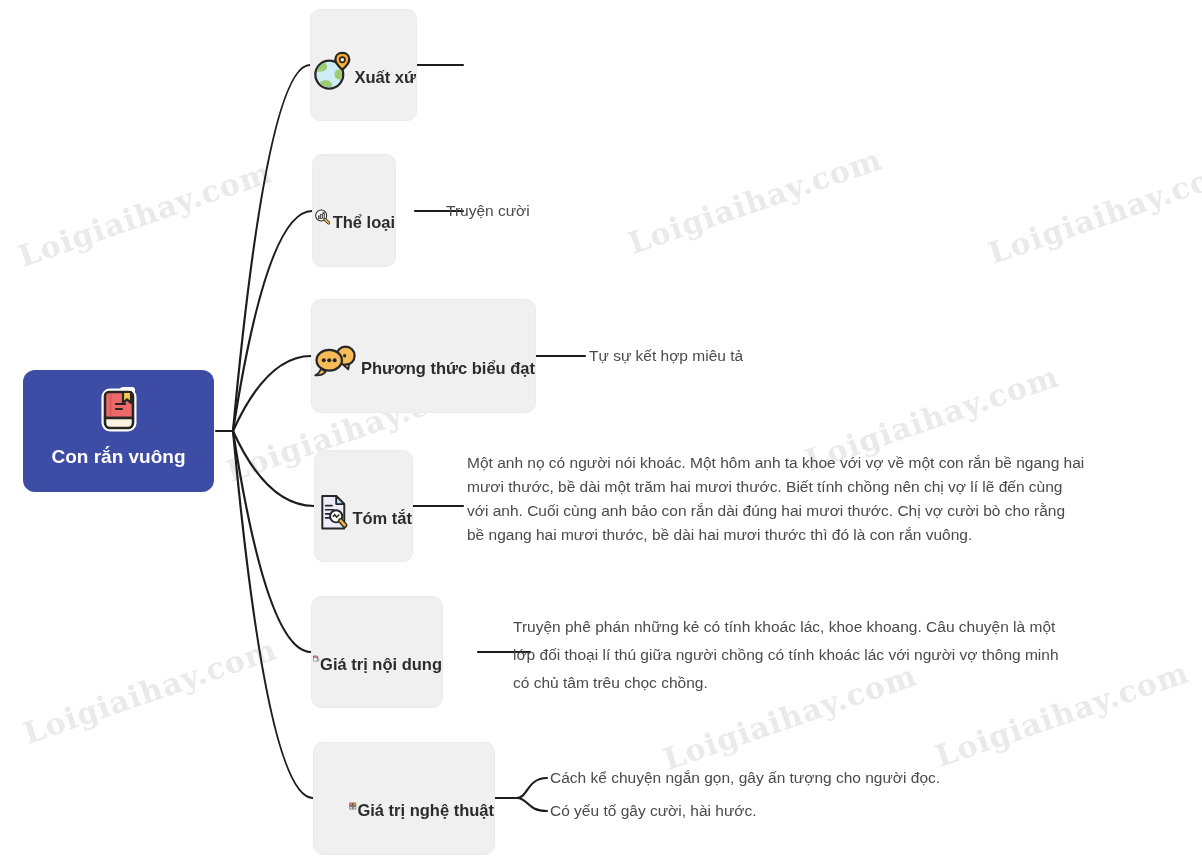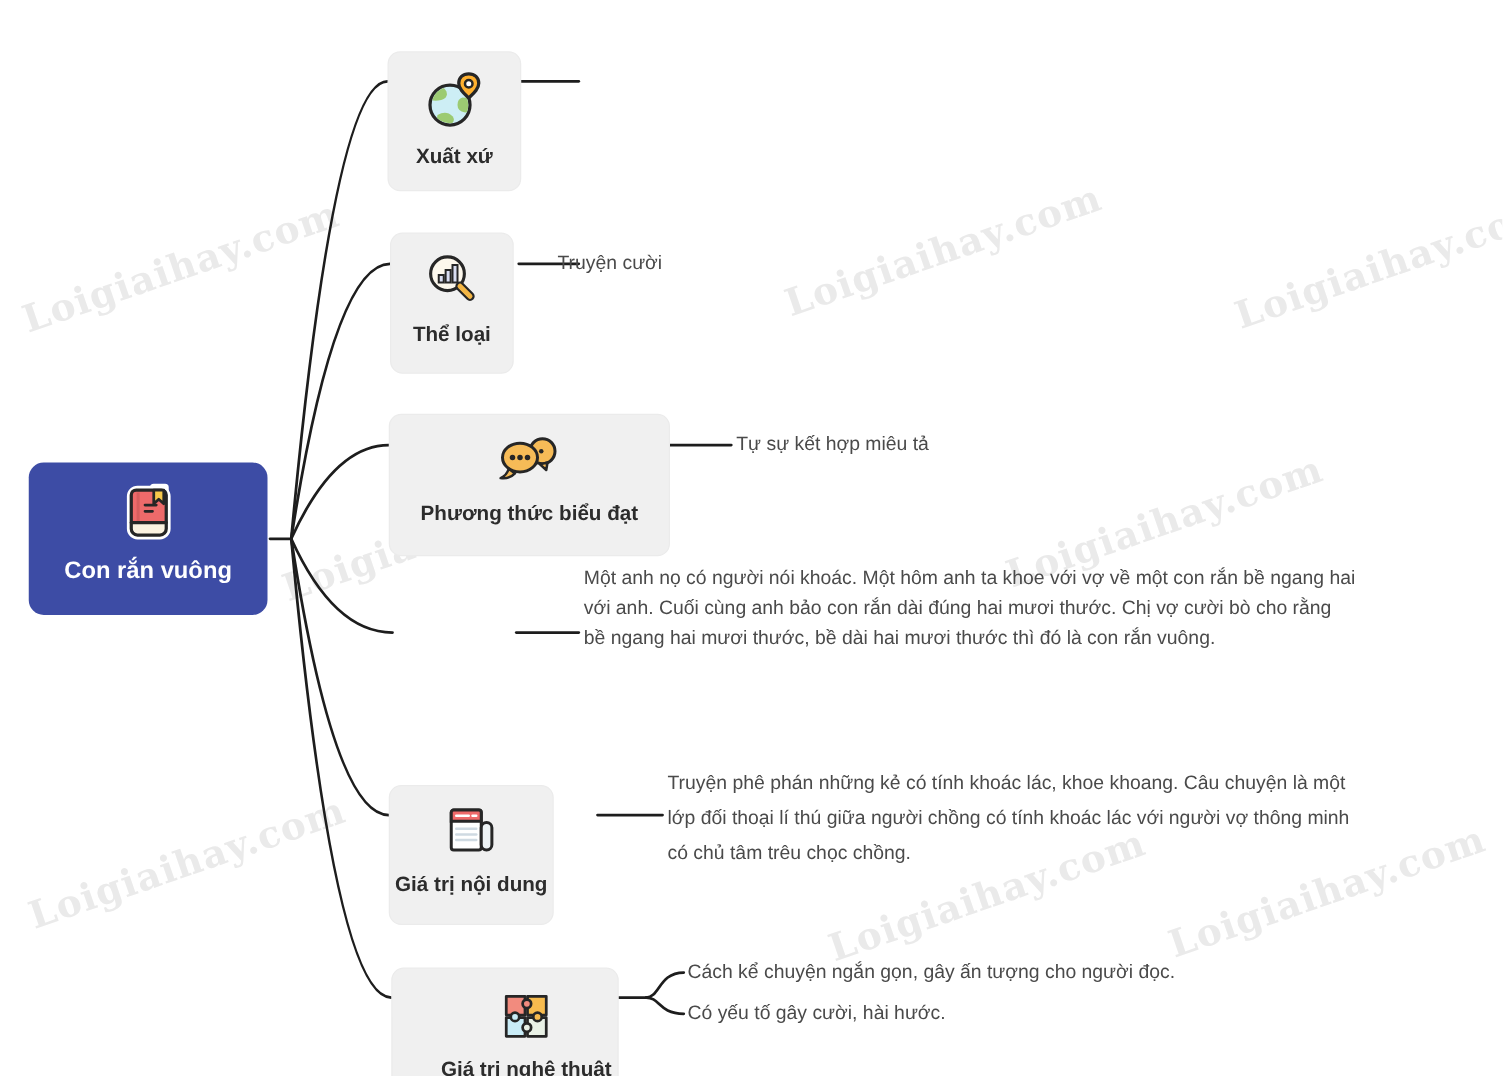--- a/index.html
+++ b/index.html
@@ -8,22 +8,22 @@
     font-family:"Liberation Sans","DejaVu Sans",sans-serif;
   }
   .wm{
     position:absolute;transform:translate(-50%,-50%) rotate(-19deg);
     font-family:"DejaVu Serif",serif;font-weight:700;font-size:30px;
     color:#eaeaea;white-space:nowrap;letter-spacing:1px;z-index:1;user-select:none;
   }
   svg.wires{position:absolute;left:0;top:0;z-index:2;}
   .node{
     position:absolute;background:#f0f0f0;border:1px solid #ebebeb;border-radius:10px;
-    display:flex;flex-direction:column;align-items:center;justify-content:flex-start;
-    padding-top:14px;box-sizing:border-box;z-index:3;margin-top:32px;
+    display:flex;flex-direction:row;align-items:center;justify-content:flex-start;
+    padding-top:14px;box-sizing:border-box;z-index:3;
   }
   .node-label{
     margin-top:10px;font-weight:700;font-size:16.5px;color:#2c2c2c;white-space:nowrap;
   }
   .root{
     position:absolute;left:23px;top:370px;width:191px;height:122px;
     background:#3d4ca5;border-radius:12px;display:flex;flex-direction:column;
     align-items:center;justify-content:flex-start;padding-top:16px;box-sizing:border-box;z-index:3;
   }
   .root-label{margin-top:8px;font-weight:700;font-size:19px;color:#ffffff;white-space:nowrap;}
@@ -91,21 +91,21 @@
         <path d="M5 14 q10 -3 13 3 q2 5 -4 7 q-9 2 -11 -3 z"></path>
         <path d="M31 22 q8 0 8 6 q0 6 -6 6 q-6 -1 -6 -6 q0 -5 4 -6 z"></path>
         <path d="M11 36 q7 -4 12 1 q3 4 -2 7 q-7 3 -11 -2 z"></path>
       </g>
       <path d="M36 3 c-4.8 0 -8 3.2 -8 7.6 c0 4.8 4.4 8.4 8 11.8 c3.6 -3.4 8 -7 8 -11.8 c0 -4.4 -3.2 -7.6 -8 -7.6 z" fill="#ffb02e" stroke="#262626" stroke-width="2.6" stroke-linejoin="round"></path>
       <circle cx="36" cy="11" r="3" fill="#ffffff" stroke="#262626" stroke-width="2"></circle>
     </svg>
     <div class="node-label">Xuất xứ</div>
   </div>
 
-  <div class="node" style="left:312px;top:154px;width:99px;height:113px;">
+  <div class="node" style="left:312px;top:154px;width:84px;height:113px;">
     <svg width="48" height="48" viewBox="0 0 48 48">
       <circle cx="20" cy="18" r="13.5" fill="#fcf7ec" stroke="#262626" stroke-width="2.5"></circle>
       <g stroke="#262626" stroke-width="1.6" fill="#d9ddf1">
         <rect x="13" y="19" width="4" height="6"></rect>
         <rect x="18.5" y="15" width="4" height="10"></rect>
         <rect x="24" y="11" width="4" height="14"></rect>
       </g>
       <line x1="30" y1="28" x2="38" y2="36" stroke="#262626" stroke-width="7.5" stroke-linecap="round"></line>
       <line x1="30" y1="28" x2="38" y2="36" stroke="#f2b544" stroke-width="4" stroke-linecap="round"></line>
     </svg>
@@ -119,20 +119,37 @@
       <circle cx="36" cy="15" r="1.8" fill="#262626"></circle>
       <ellipse cx="19" cy="20" rx="14" ry="11.5" fill="#f6bb57" stroke="#262626" stroke-width="2.4"></ellipse>
       <path d="M10 29 c-1.2 4 -3.2 6 -6.5 7.5 c4.5 0.6 8.8 -1 11.5 -3.8 z" fill="#f6bb57" stroke="#262626" stroke-width="2" stroke-linejoin="round"></path>
       <circle cx="13" cy="20" r="2.2" fill="#262626"></circle>
       <circle cx="19" cy="20" r="2.2" fill="#262626"></circle>
       <circle cx="25" cy="20" r="2.2" fill="#262626"></circle>
     </svg>
     <div class="node-label">Phương thức biểu đạt</div>
   </div>
 
+  <div class="node" style="left:314px;top:450px;width:99px;height:112px;">
+    <svg width="46" height="50" viewBox="0 0 46 50">
+      <path d="M9 4 h17 l10 10 v30 h-27 z" fill="#efecfa" stroke="#262626" stroke-width="2.4" stroke-linejoin="round"></path>
+      <path d="M26 4 l10 10 h-10 z" fill="#a5e2ef" stroke="#262626" stroke-width="2.2" stroke-linejoin="round"></path>
+      <g stroke="#262626" stroke-width="2" stroke-linecap="round">
+        <line x1="13" y1="16" x2="21" y2="16"></line>
+        <line x1="13" y1="21" x2="23" y2="21"></line>
+        <line x1="13" y1="26" x2="20" y2="26"></line>
+        <line x1="13" y1="31" x2="18" y2="31"></line>
+      </g>
+      <circle cx="26" cy="29" r="7.5" fill="#fffdf6" stroke="#262626" stroke-width="2.4"></circle>
+      <path d="M22 29.5 l2.2 -2.4 l2.4 3 l3.2 -3.4" fill="none" stroke="#262626" stroke-width="1.8"></path>
+      <line x1="31.5" y1="34.5" x2="36.5" y2="40" stroke="#262626" stroke-width="6.5" stroke-linecap="round"></line>
+      <line x1="31.5" y1="34.5" x2="36.5" y2="40" stroke="#f2b544" stroke-width="3.2" stroke-linecap="round"></line>
+    </svg>
+    <div class="node-label">Tóm tắt</div>
+  </div>
 
   <div class="node" style="left:311px;top:596px;width:132px;height:112px;">
     <svg width="50" height="46" viewBox="0 0 50 46">
       <rect x="9" y="5" width="24" height="32" rx="2" fill="#ffffff" stroke="#262626" stroke-width="2.4"></rect>
       <path d="M9 7 a2 2 0 0 1 2 -2 h20 a2 2 0 0 1 2 2 v7 h-24 z" fill="#ee6a6a" stroke="#262626" stroke-width="2.4"></path>
       <path d="M13 9.5 h10 M26 9.5 h3" stroke="#ffffff" stroke-width="2" stroke-linecap="round"></path>
       <g stroke="#cfdae2" stroke-width="2" stroke-linecap="round">
         <line x1="13" y1="20" x2="29" y2="20"></line>
         <line x1="13" y1="24.5" x2="29" y2="24.5"></line>
         <line x1="13" y1="29" x2="29" y2="29"></line>
@@ -162,25 +179,26 @@
   <div class="txt" style="left:446px;top:200px;line-height:22px;">
     <div>Truyện cười</div>
   </div>
 
   <div class="txt" style="left:589px;top:345px;line-height:22px;">
     <div>Tự sự kết hợp miêu tả</div>
   </div>
 
   <div class="txt" style="left:467px;top:451px;line-height:24px;">
     <div>Một anh nọ có người nói khoác. Một hôm anh ta khoe với vợ về một con rắn bề ngang hai</div>
+    <div>mươi thước, bề dài một trăm hai mươi thước. Biết tính chồng nên chị vợ lí lẽ đến cùng</div>
     <div>với anh. Cuối cùng anh bảo con rắn dài đúng hai mươi thước. Chị vợ cười bò cho rằng</div>
     <div>bề ngang hai mươi thước, bề dài hai mươi thước thì đó là con rắn vuông.</div>
   </div>
 
-  <div class="txt" style="left:534px;top:613px;line-height:28px;">
+  <div class="txt" style="left:513px;top:613px;line-height:28px;">
     <div>Truyện phê phán những kẻ có tính khoác lác, khoe khoang. Câu chuyện là một</div>
     <div>lớp đối thoại lí thú giữa người chồng có tính khoác lác với người vợ thông minh</div>
     <div>có chủ tâm trêu chọc chồng.</div>
   </div>
 
   <div class="txt" style="left:550px;top:766px;line-height:24px;">
     <div>Cách kể chuyện ngắn gọn, gây ấn tượng cho người đọc.</div>
   </div>
   <div class="txt" style="left:550px;top:799px;line-height:24px;">
     <div>Có yếu tố gây cười, hài hước.</div>

